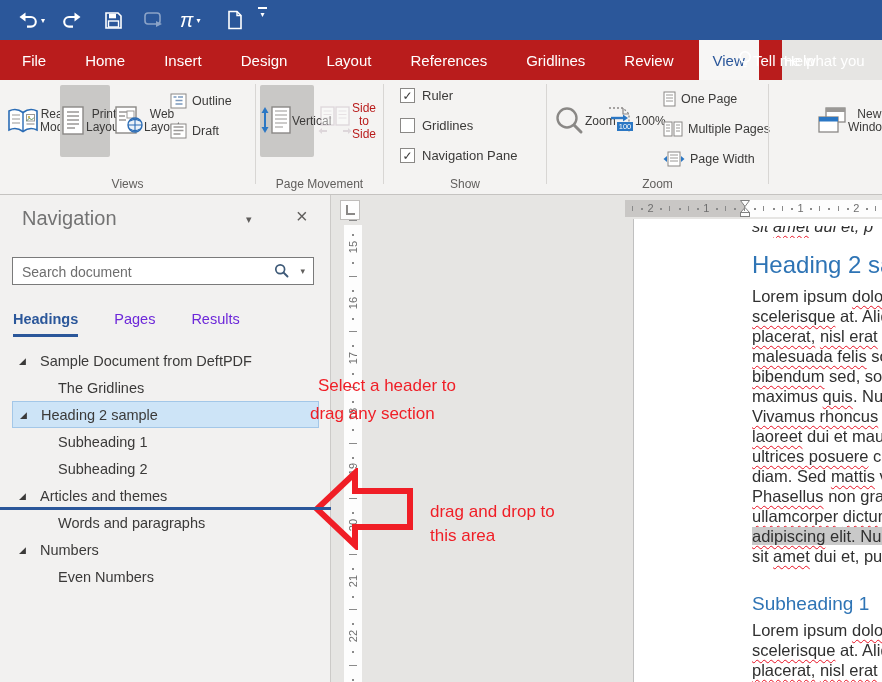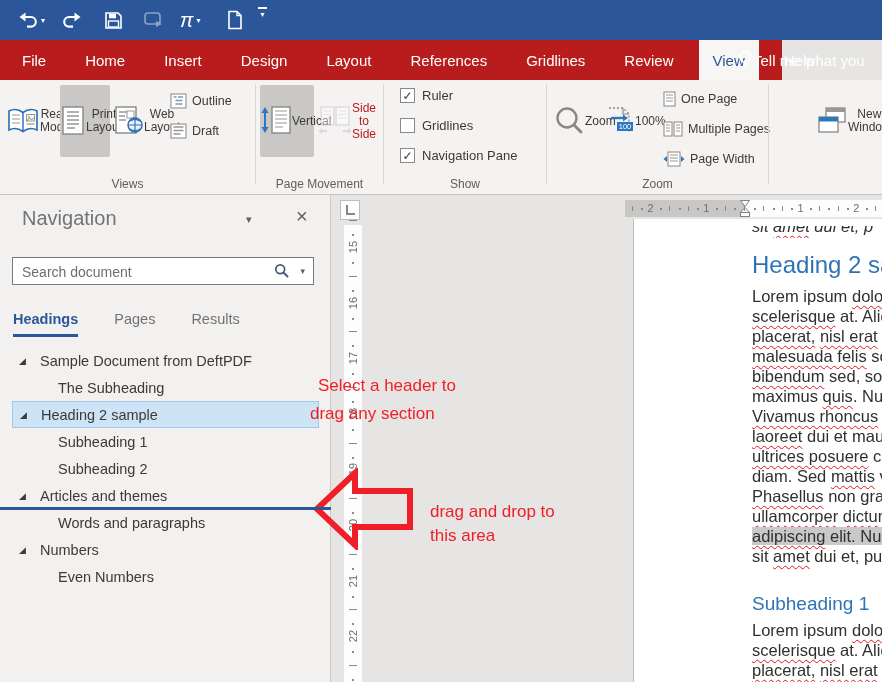--- a/index.html
+++ b/index.html
@@ -38,21 +38,21 @@
   .navpane{position:absolute;left:0;top:0;width:331px;height:487px;background:#f2f1f0;border-right:1px solid #cccac8;box-sizing:border-box;}
   .nav-title{position:absolute;left:22px;top:12px;font-size:20px;color:#737373;}
   .nav-caret{position:absolute;left:246px;top:18px;font-size:11px;color:#605e5c;}
   .nav-close{position:absolute;left:296px;top:10px;font-size:20px;color:#605e5c;}
   .nav-search{position:absolute;left:12px;top:62px;width:302px;height:28px;background:#fff;border:1px solid #7a7a7a;box-sizing:border-box;}
   .nav-search input{position:absolute;left:7px;top:3px;width:240px;height:20px;border:none;outline:none;font-size:14px;color:#3b3a39;background:transparent;font-family:"Liberation Sans",sans-serif;}
   .nav-search input::placeholder{color:#6e6e6e;opacity:1;}
   .search-glyph{position:absolute;right:24px;top:5px;}
   .search-caret{position:absolute;right:8px;top:8px;font-size:9px;color:#605e5c;}
   #nav-tabs{position:absolute;left:13px;top:116px;display:flex;}
-  .navtab{font-size:14.5px;color:#737373;margin-right:36px;padding-bottom:7px;}
+  .navtab{font-size:14.5px;color:#6d28d9;margin-right:36px;padding-bottom:7px;}
   .navtab.active{color:#2b579a;font-weight:bold;border-bottom:3px solid #2b579a;}
   #nav-tree{position:absolute;left:0;top:152px;width:331px;padding:0 12px;box-sizing:border-box;}
   .tree-row{position:relative;height:27px;display:flex;align-items:center;box-sizing:border-box;}
   .tree-row .tri{position:absolute;left:7px;font-size:9px;color:#3b3a39;}
   .tree-label{font-size:14.5px;color:#3b3a39;padding-left:28px;white-space:nowrap;}
   .tree-row.lvl1 .tree-label{padding-left:46px;}
   .tree-row.sel{background:#cde4f7;border:1px solid #a3c7e8;}
   .drop-line{height:3px;background:#2b579a;margin:-2px -12px -1px -12px;position:relative;z-index:3;}
   
   .content{position:absolute;left:331px;top:0;width:551px;height:487px;background:#e6e5e3;}
@@ -349,21 +349,21 @@
           <span class="navtab active">Headings</span>
           <span class="navtab">Pages</span>
           <span class="navtab">Results</span>
         </div>
       <div id="nav-tree">
           <div class="tree-row">
             <span class="tri">◢</span>
             <span class="tree-label">Sample Document from DeftPDF</span>
           </div>
           <div class="tree-row lvl1">
-            <span class="tree-label">The Subheading</span>
+            <span class="tree-label">The Gridlines</span>
           </div>
           <div class="tree-row sel">
             <span class="tri">◢</span>
             <span class="tree-label">Heading 2 sample</span>
           </div>
           <div class="tree-row lvl1">
             <span class="tree-label">Subheading 1</span>
           </div>
           <div class="tree-row lvl1">
             <span class="tree-label">Subheading 2</span>

